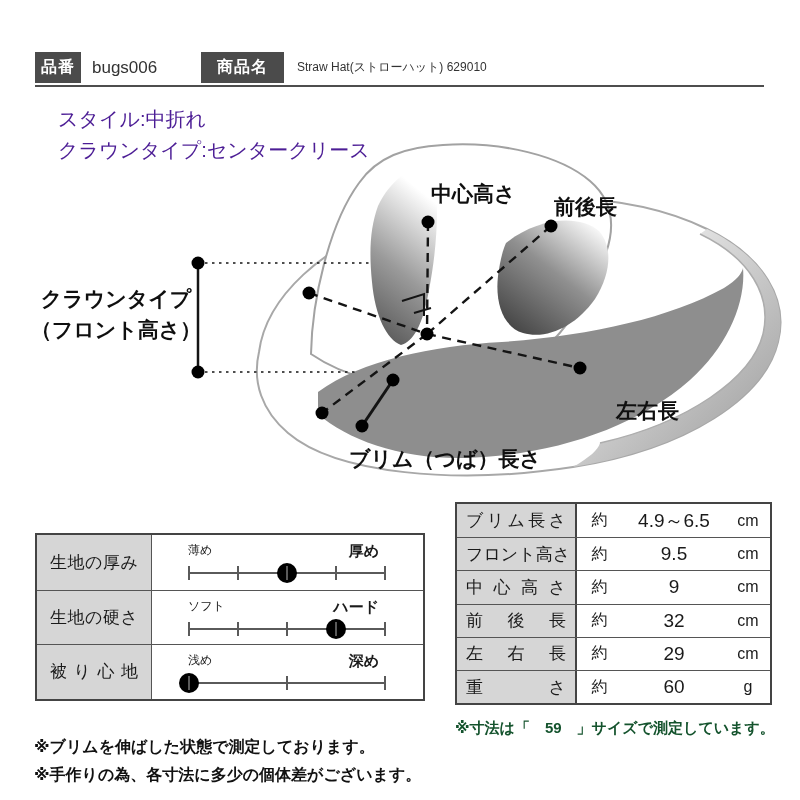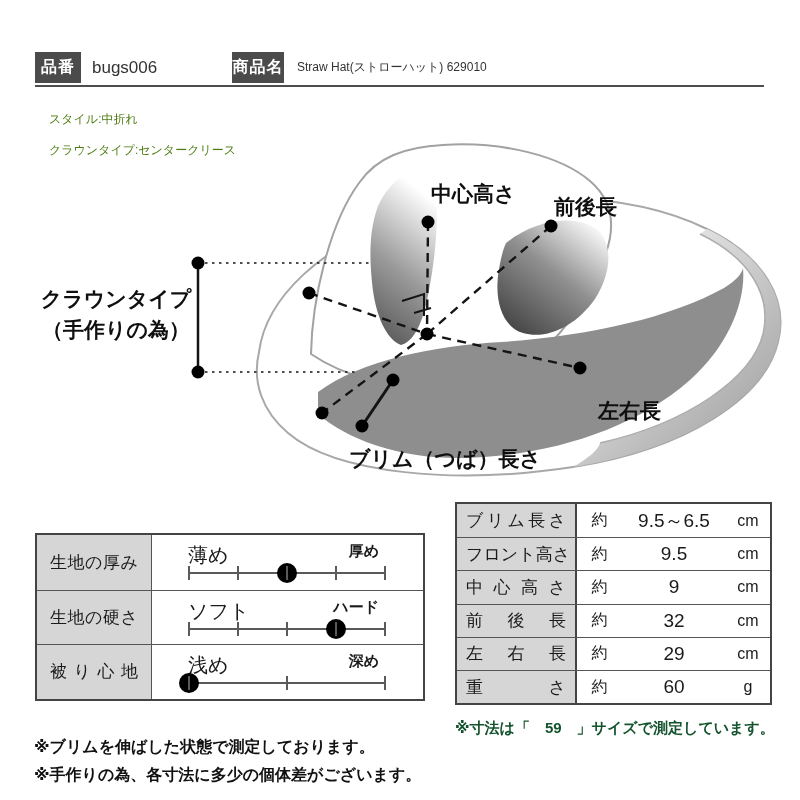--- a/index.html
+++ b/index.html
@@ -3,48 +3,48 @@
 <meta charset="utf-8">
 <style>
   html,body{margin:0;padding:0;background:#fff;}
   #page{position:relative;width:800px;height:800px;background:#ffffff;overflow:hidden;
         font-family:"Liberation Sans","DejaVu Sans",sans-serif;color:#222;}
 
   
   .tag{position:absolute;background:#4b4b4b;color:#fff;font-weight:bold;font-size:16px;
        display:flex;align-items:center;justify-content:center;letter-spacing:1px;}
   #tag-item{left:35px;top:52px;width:46px;height:31px;}
-  #tag-product{left:232px;top:52px;width:52px;height:31px;}
+  #tag-product{left:201px;top:52px;width:83px;height:31px;}
   .tagval{position:absolute;top:52px;height:31px;display:flex;align-items:center;color:#333;}
   #val-item{left:92px;font-size:17px;text-align:right;}
   #val-product{left:297px;font-size:12px;}
   #header-rule{position:absolute;left:35px;top:85px;width:729px;height:2px;background:#4d4d4d;}
 
   
-  #specs{position:absolute;left:49px;top:104px;font-size:12px;line-height:31px;color:#4d7c0f;}
+  #specs{position:absolute;left:58px;top:104px;font-size:20px;line-height:31px;color:#4c1d95;}
 
   
   .dlabel{position:absolute;font-weight:bold;font-size:21px;color:#0f0f0f;white-space:nowrap;}
   #lbl-center{left:431px;top:180px;}
   #lbl-frontback{left:554px;top:193px;}
   #lbl-frontheight{left:28px;top:283px;width:176px;text-align:center;line-height:31px;}
-  #lbl-leftright{left:598px;top:397px;}
+  #lbl-leftright{left:616px;top:397px;}
   #lbl-brim{left:349px;top:445px;}
   #hat-svg{position:absolute;left:0;top:0;}
 
   
   #feature-table{position:absolute;left:35px;top:533px;width:390px;height:168px;
                  border:2px solid #444;box-sizing:border-box;background:#fff;}
   .frow{display:grid;grid-template-columns:115px 1fr;height:54.6px;border-top:1px solid #555;box-sizing:border-box;}
   .frow:first-child{border-top:none;}
   .flabel{background:#d6d6d6;border-right:1px solid #555;display:flex;align-items:center;
           padding:0 13px;font-size:17px;color:#1a1a1a;}
   .jwrap{display:flex;justify-content:space-between;width:100%;}
   .slider{position:relative;height:100%;}
-  .sl-left{position:absolute;left:36px;top:7px;font-size:20px;color:#1a1a1a;}
+  .sl-left{position:absolute;left:36px;top:7px;font-size:12px;color:#1a1a1a;}
   .sl-right{position:absolute;right:44px;top:7px;font-size:15px;color:#1a1a1a;font-weight:bold;}
   .track{position:absolute;left:37px;width:196px;top:37px;height:2px;background:#5a5a5a;}
   .tick{position:absolute;top:-6px;width:2px;height:14px;background:#5a5a5a;transform:translateX(-1px);}
   .dot{position:absolute;top:-9px;width:20px;height:20px;border-radius:50%;background:#000;transform:translateX(-10px);}
 
   
   #size-table{position:absolute;left:455px;top:502px;width:317px;border:2px solid #444;
               box-sizing:border-box;background:#fff;}
   .srow{display:grid;grid-template-columns:120px 45px 104px 1fr;height:33.2px;border-top:1px solid #555;box-sizing:border-box;}
   .srow:first-child{border-top:none;}
@@ -136,21 +136,21 @@
         <circle cx="322" cy="413" r="6.5"></circle>
       <circle cx="393" cy="380" r="6.5"></circle>
         <circle cx="362" cy="426" r="6.5"></circle>
     </g>
   </svg>
 
   <div class="dlabel" id="lbl-center">中心高さ</div>
   <div class="dlabel" id="lbl-frontback">前後長</div>
   <div class="dlabel" id="lbl-frontheight">
     <div>クラウンタイプ</div>
-    <div>（手作りの為）</div>
+    <div>（フロント高さ）</div>
   </div>
   <div class="dlabel" id="lbl-leftright">左右長</div>
   <div class="dlabel" id="lbl-brim">ブリム（つば）長さ</div>
 
   <div id="feature-table">
     <div class="frow">
       <div class="flabel">
         <span class="jwrap">
             <span>生</span>
             <span>地</span>
@@ -222,21 +222,21 @@
       <div class="scell slabel">
           <span class="jwrap">
             <span>ブ</span>
             <span>リ</span>
             <span>ム</span>
             <span>長</span>
             <span>さ</span>
           </span>
         </div>
       <div class="scell sprefix">約</div>
-      <div class="scell svalue">9.5～6.5</div>
+      <div class="scell svalue">4.9～6.5</div>
       <div class="scell sunit">cm</div>
     </div>
     <div class="srow">
       <div class="scell slabel">
           <span class="jwrap">
             <span>フ</span>
             <span>ロ</span>
             <span>ン</span>
             <span>ト</span>
             <span>高</span>

